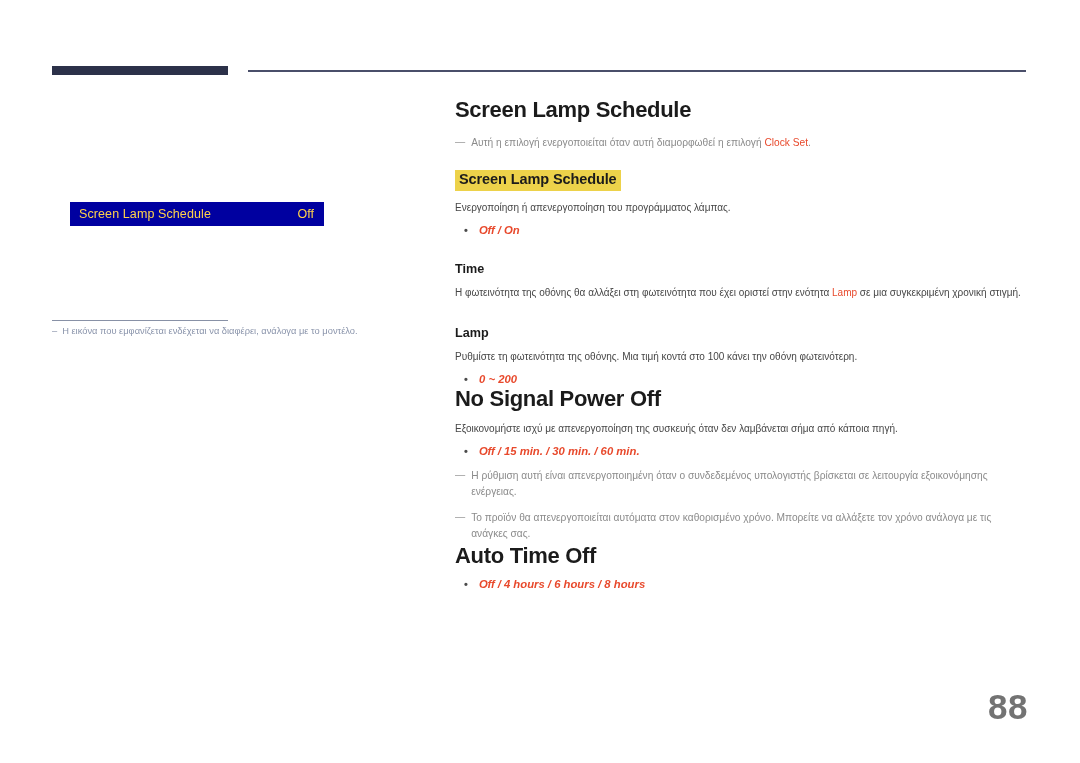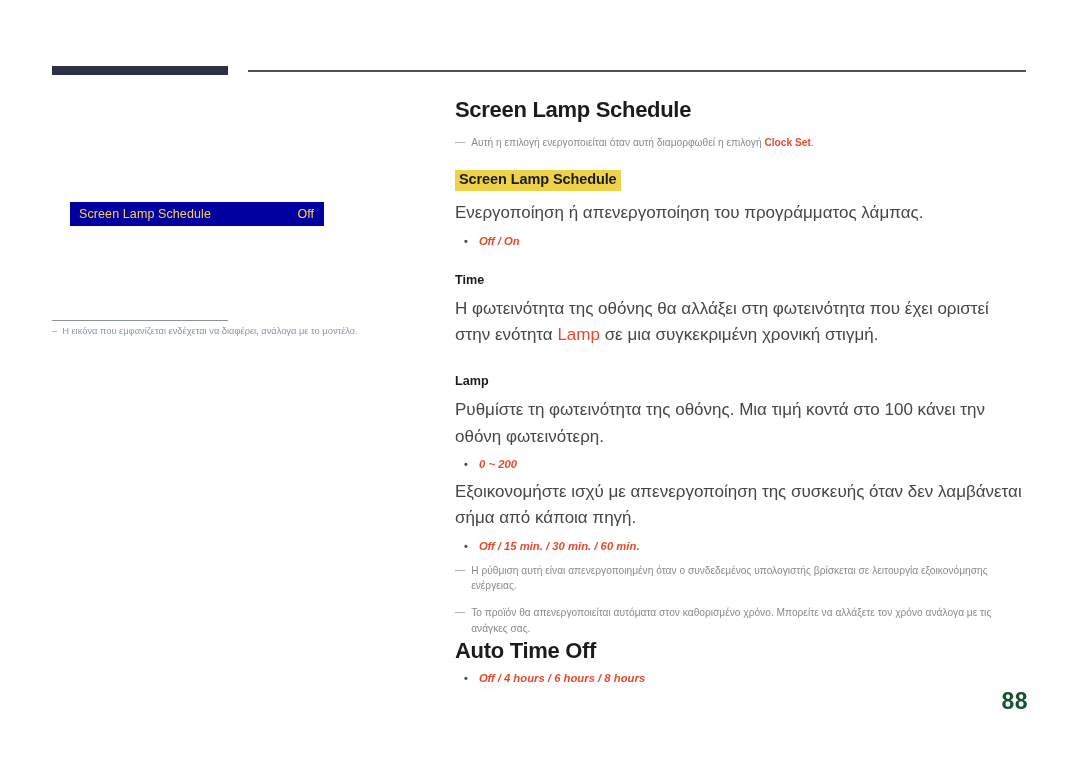--- a/index.html
+++ b/index.html
@@ -98,37 +98,37 @@
     line-height: 1.55;
     color: #8b8b8b;
   }
   .note-row .dash {
     flex: 0 0 auto;
     color: #9a9a9a;
     font-size: 10.2px;
     line-height: 1.3;
   }
   .note-row .txt { flex: 1 1 auto; }
-  .note-row .accent { color: #e8492c; font-weight: 700; }
+  .note-row .accent { color: #e8492c; font-weight: 400; }
 
   .hl {
     display: inline-block;
     background: #edd24a;
     color: #1b1b1b;
     font-size: 14.5px;
     font-weight: 700;
     padding: 2px 4px 3px 4px;
     line-height: 1.1;
     letter-spacing: -.1px;
   }
   .hl-wrap { margin-top: 20px; }
 
   .body-p {
     margin-top: 9px;
-    font-size: 17px;
+    font-size: 10px;
     line-height: 1.55;
     color: #464646;
   }
   .body-p .accent { color: #e8492c; }
 
   .sub-h {
     margin-top: 26px;
     font-size: 12.6px;
     font-weight: 700;
     color: #1b1b1b;
@@ -150,24 +150,24 @@
     font-size: 11px;
     text-align: left;
     padding-left: 9px;
   }
   .bullet-row .opts { color: #e8492c; font-style: italic; }
   .bullet-row .opts .first { letter-spacing: -.2px; }
 
   
   .page-no {
     position: absolute;
-    right: 52px; bottom: 48px;
-    font-size: 23px;
-    font-weight: 700;
-    color: #14532d;
+    right: 52px; bottom: 36px;
+    font-size: 35px;
+    font-weight: 700;
+    color: #737373;
     letter-spacing: .5px;
   }
 </style>
 </head>
 <body>
 
 <div class="page">
 
   <div class="hdr-block"></div>
   <div class="hdr-line"></div>
@@ -217,20 +217,21 @@
 
     <div class="sub-h">Lamp</div>
 
     <div class="body-p">Ρυθμίστε τη φωτεινότητα της οθόνης. Μια τιμή κοντά στο 100 κάνει την οθόνη φωτεινότερη.</div>
 
     <div class="bullet-row">
       <span class="dot">•</span>
       <span class="opts">0 ~ 200</span>
     </div>
 
+    <h1 class="sec sec-gap-top">No Signal Power Off</h1>
 
     <div class="body-p">Εξοικονομήστε ισχύ με απενεργοποίηση της συσκευής όταν δεν λαμβάνεται σήμα από κάποια πηγή.</div>
 
     <div class="bullet-row">
       <span class="dot">•</span>
       <span class="opts">
         <span class="first">Off</span>
         <span>/ 15 min. / 30 min. / 60 min.</span>
       </span>
     </div>

